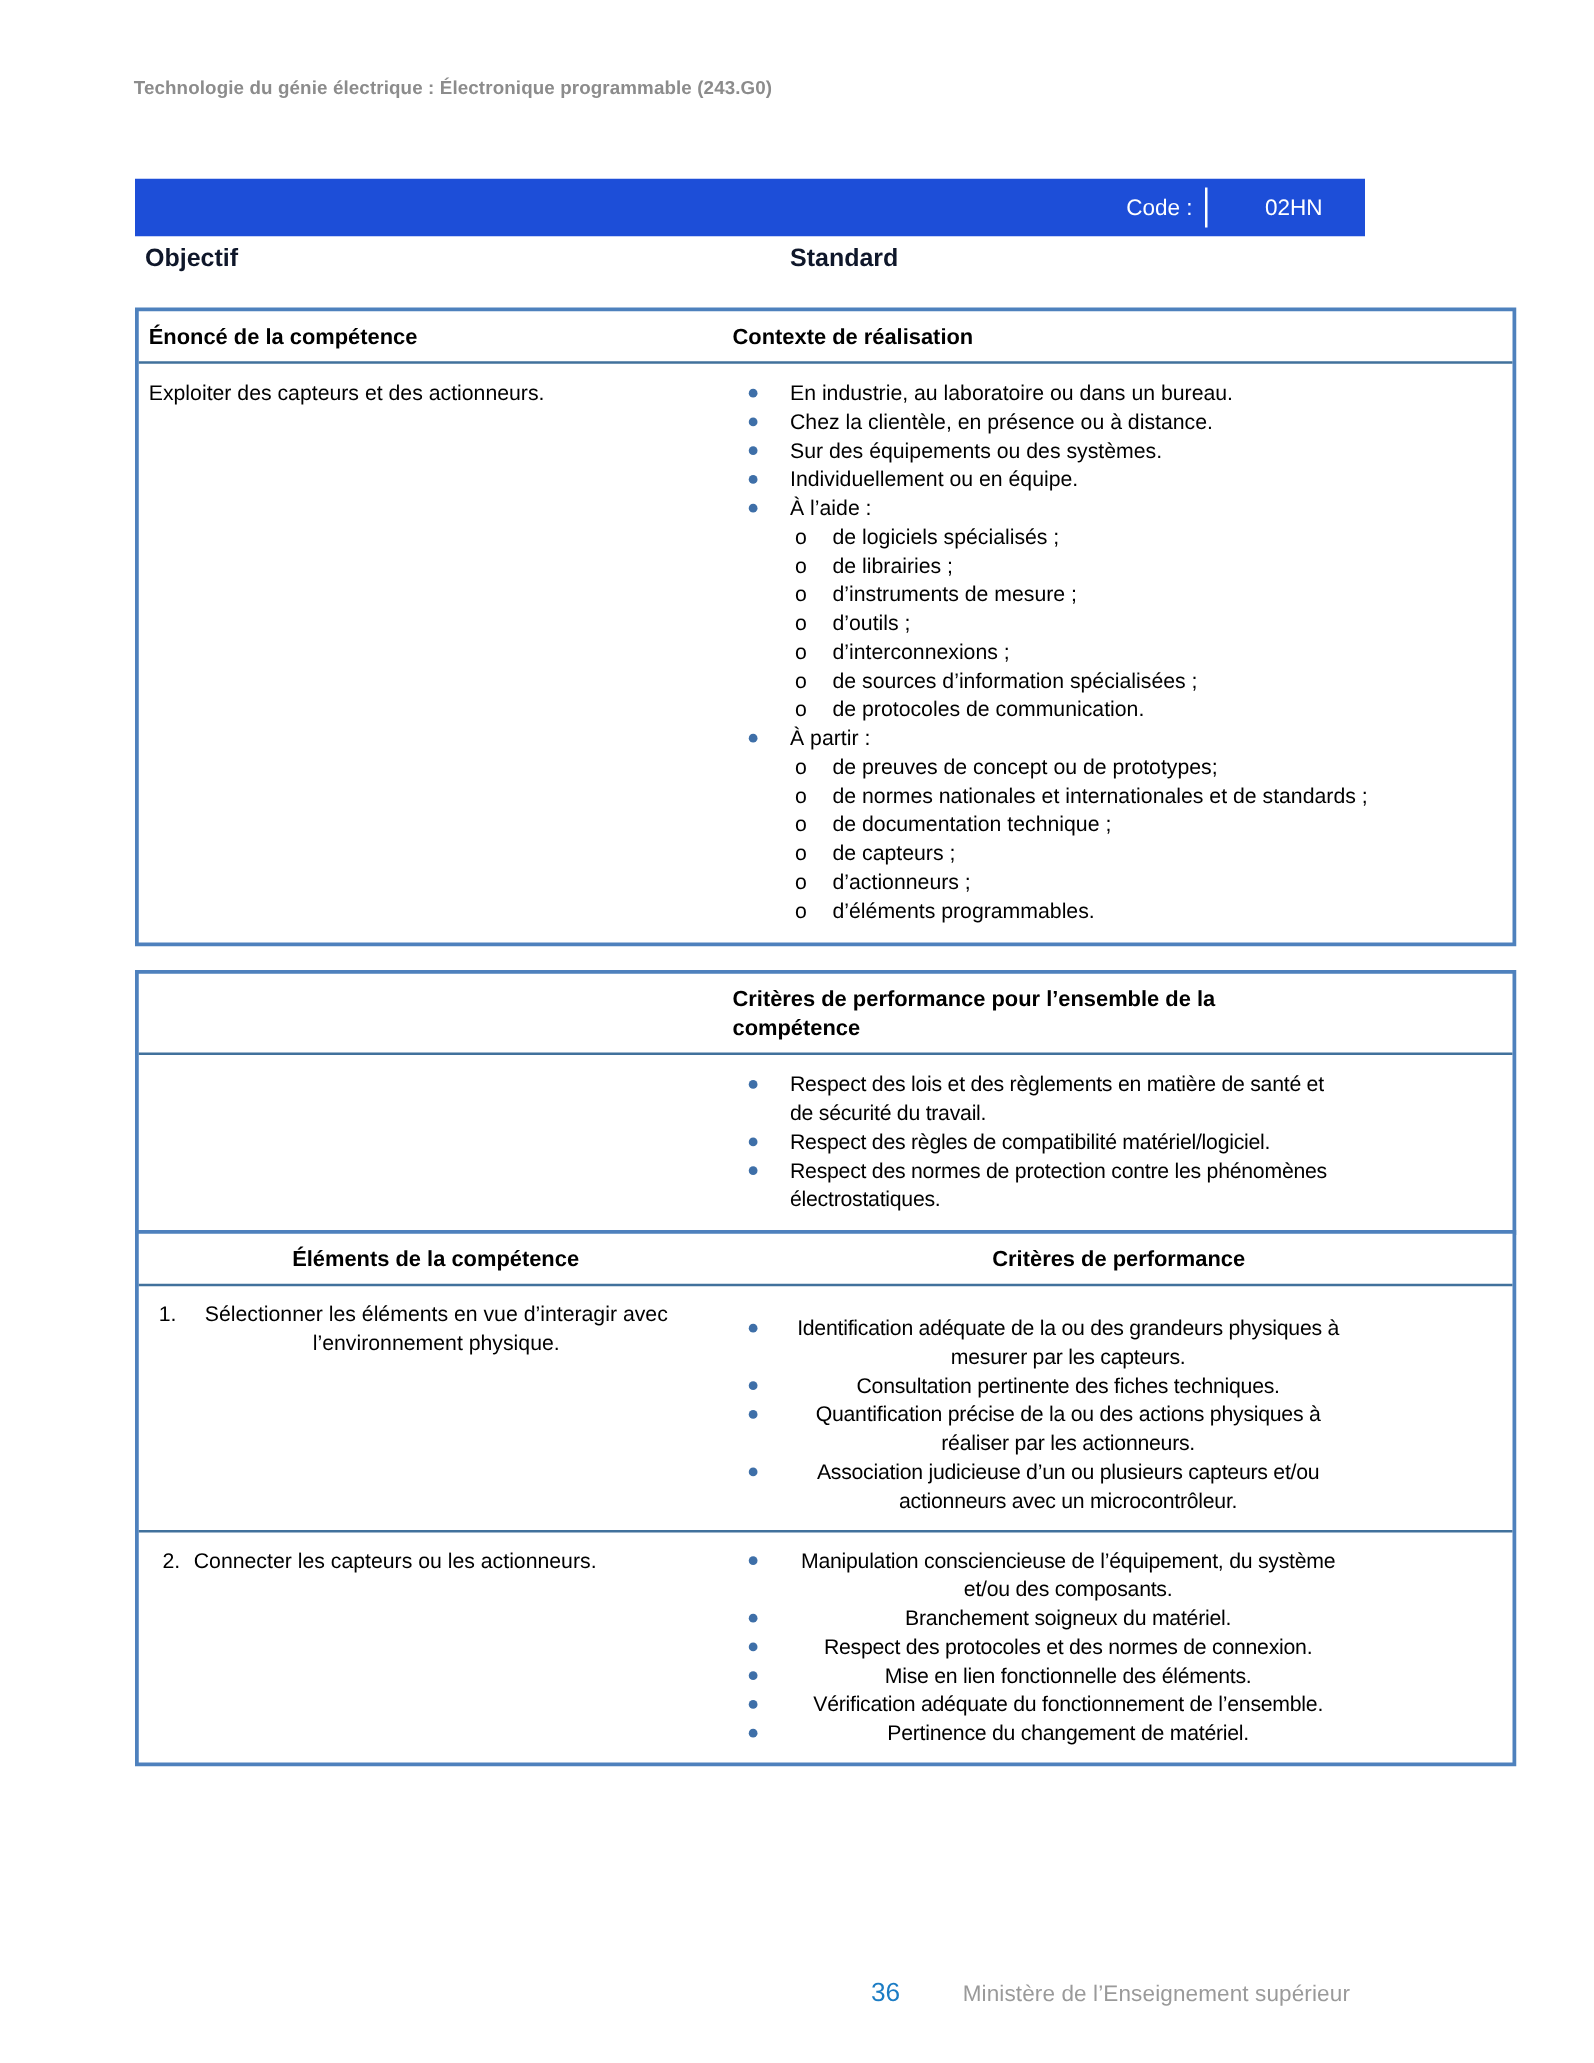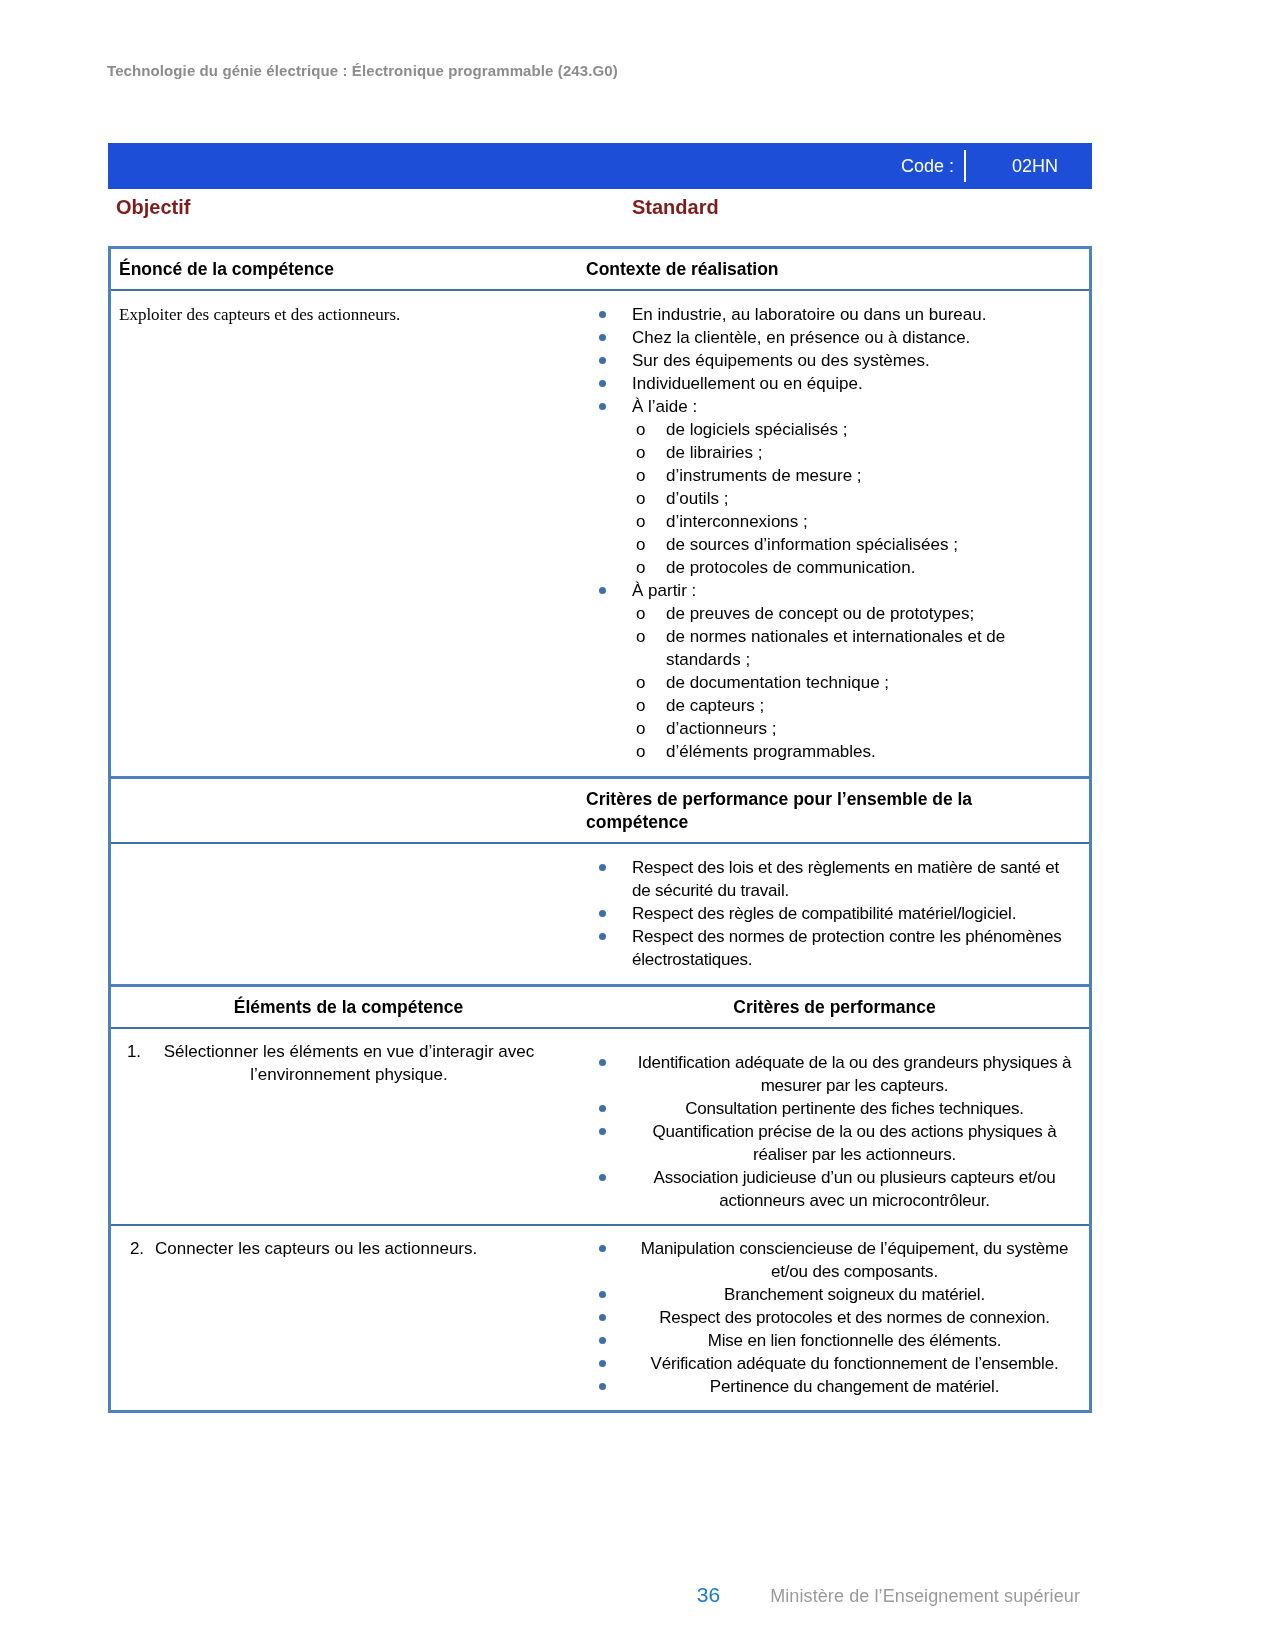--- a/index.html
+++ b/index.html
@@ -12,25 +12,25 @@
     font-size:15px; font-weight:bold; color:#8c8c8c; letter-spacing:0.1px;
   }
   .banner {
     position:absolute; left:108px; top:143px; width:984px; height:46px;
     background:#1d4ed8; display:flex; align-items:center; justify-content:flex-end;
     color:#ffffff; font-size:18px;
   }
   .code-divider { width:2px; height:32px; background:#ffffff; margin:0 0 0 10px; }
   .code-value { width:72px; text-align:left; margin-right:8px;padding-left:46px; }
   .objstd { position:absolute; left:108px; top:196px; width:984px; height:30px; }
-  .objstd .h { position:absolute; top:0; font-size:20px; font-weight:bold; color:#7f1d1d; }
+  .objstd .h { position:absolute; top:0; font-size:20px; font-weight:bold; color:#0f172a; }
   .h-obj { left:8px; }
   .h-std { left:524px; }
   .doc-table {
-    position:absolute; left:108px; width:984px;
+    position:absolute; left:108px; width:1105px;
     border:3px solid #4e81bd; box-sizing:border-box; background:#fff;
   }
   .t-row { display:flex; }
   .t-sep { border-bottom:2px solid #41719c; }
   .col-l { width:475px; flex:0 0 475px; box-sizing:border-box; padding:9px 8px 8px 8px; }
   .col-r { flex:1; box-sizing:border-box; padding:9px 6px 8px 0; }
   .hdr { font-size:17.5px; font-weight:bold; line-height:23px; }
   .body-text { font-size:17px; line-height:23px; }
   .t2-hdr-text { max-width:445px; }
   
@@ -70,21 +70,21 @@
     <span class="h h-obj">Objectif</span>
     <span class="h h-std">Standard</span>
   </div>
 
   <div class="doc-table" style="top:246px;">
     <div class="t-row t-sep">
       <div class="col-l hdr">Énoncé de la compétence</div>
       <div class="col-r hdr">Contexte de réalisation</div>
     </div>
     <div class="t-row">
-      <div class="col-l body-text" style="padding-top:12px;font-family:Liberation Serif, serif;">Exploiter des capteurs et des actionneurs.</div>
+      <div class="col-l body-text" style="padding-top:12px;">Exploiter des capteurs et des actionneurs.</div>
       <div class="col-r" style="padding-top:12px; padding-bottom:14px;">
           <div class="b-row">
             <span class="dot-cell">
               <span class="dot"></span>
             </span>
             <span class="b-text">En industrie, au laboratoire ou dans un bureau.</span>
           </div>
           <div class="b-row">
             <span class="dot-cell">
               <span class="dot"></span>

